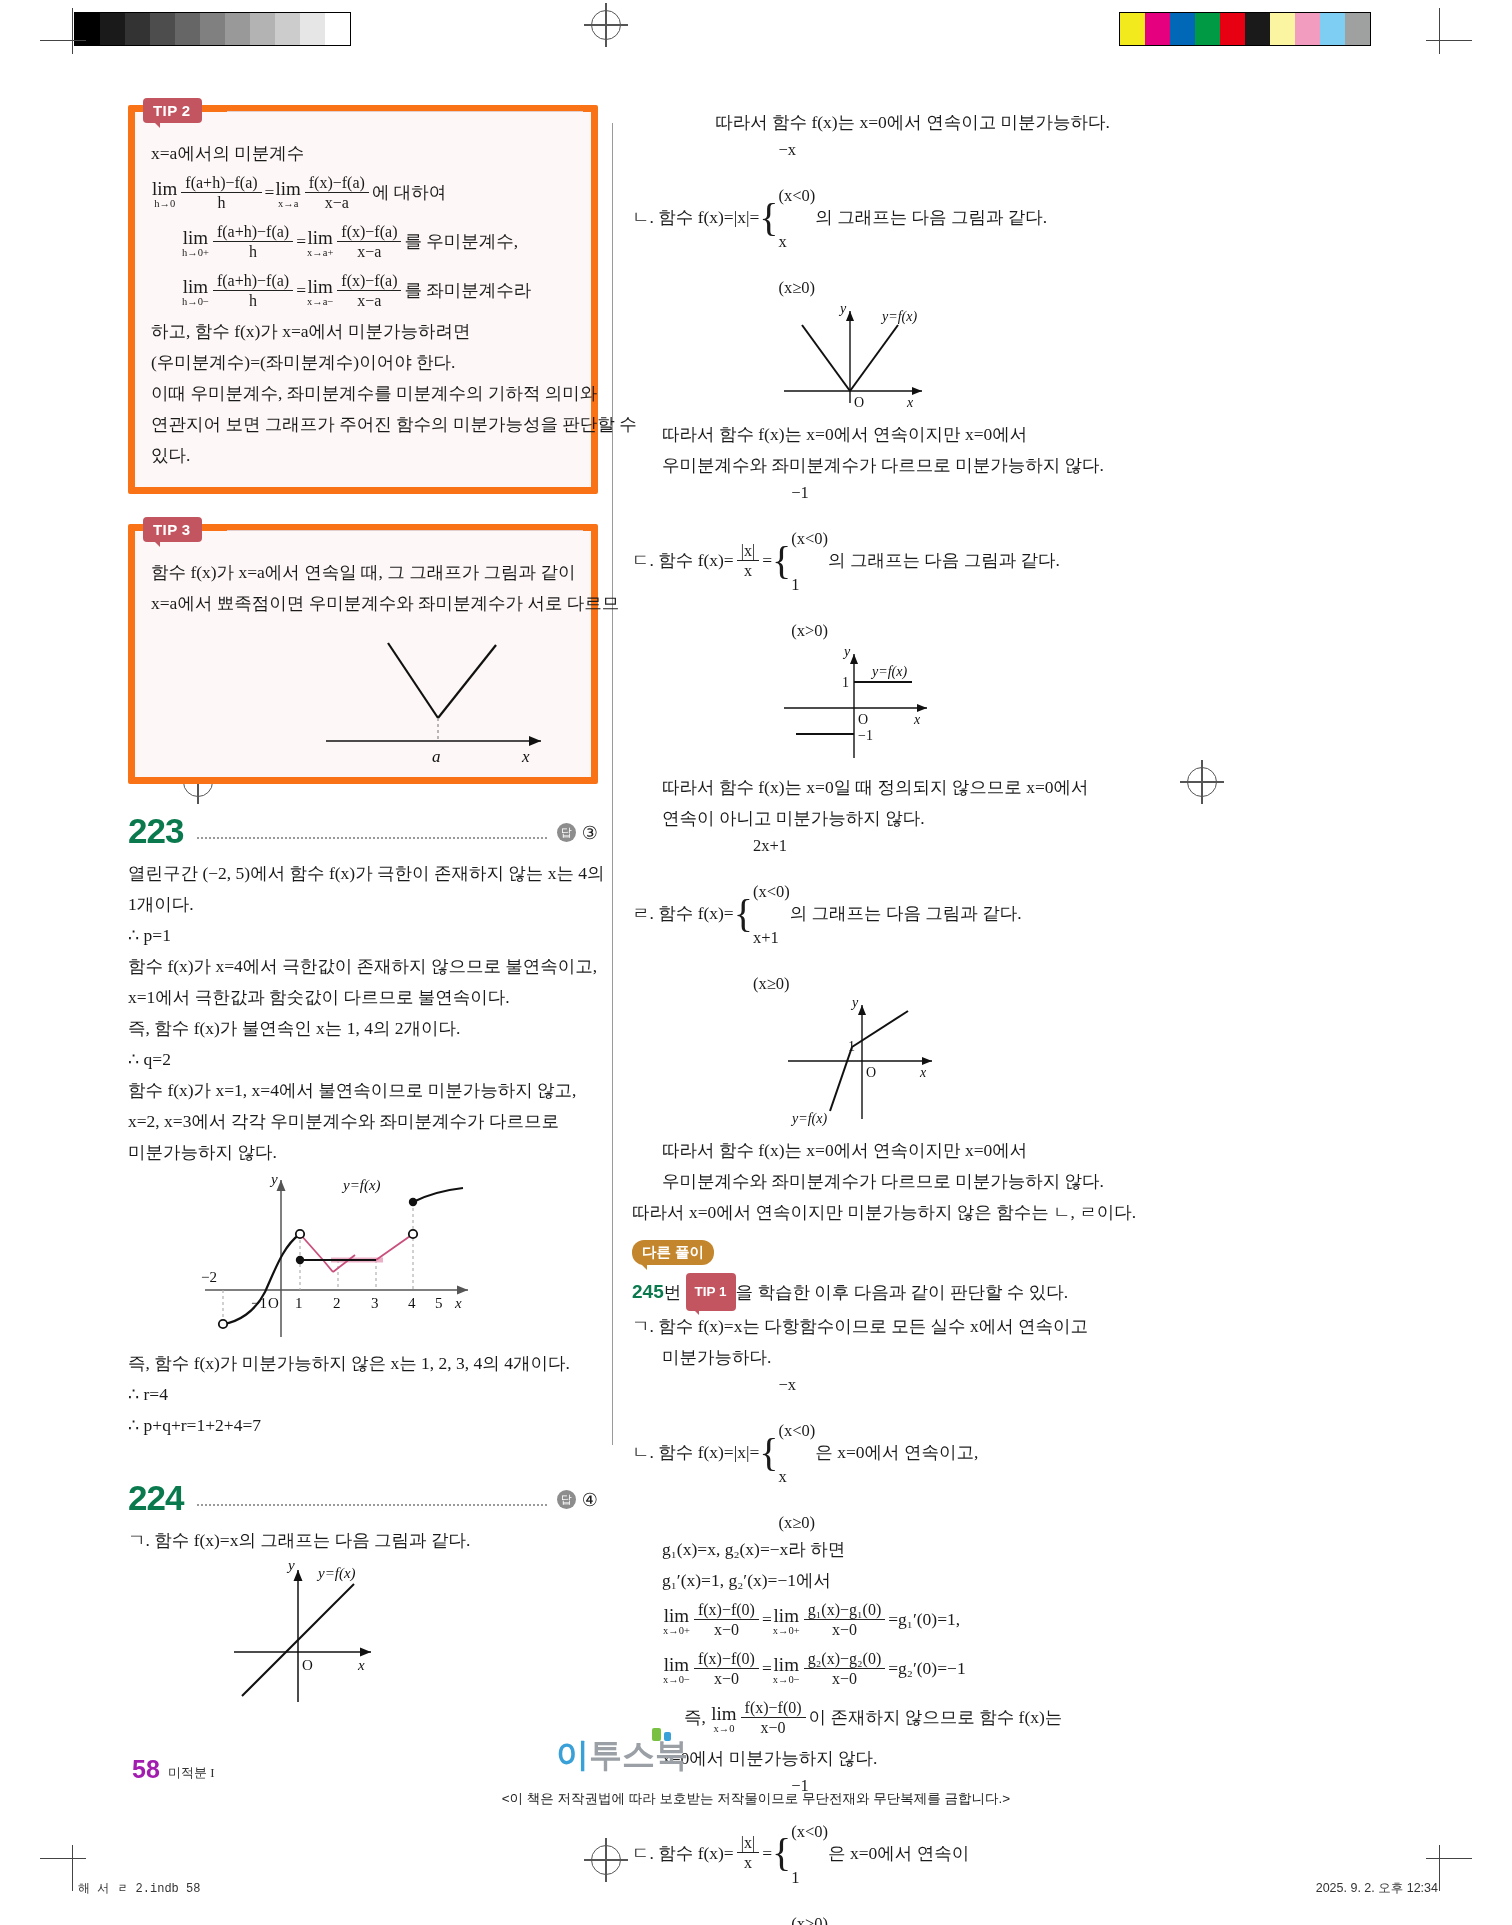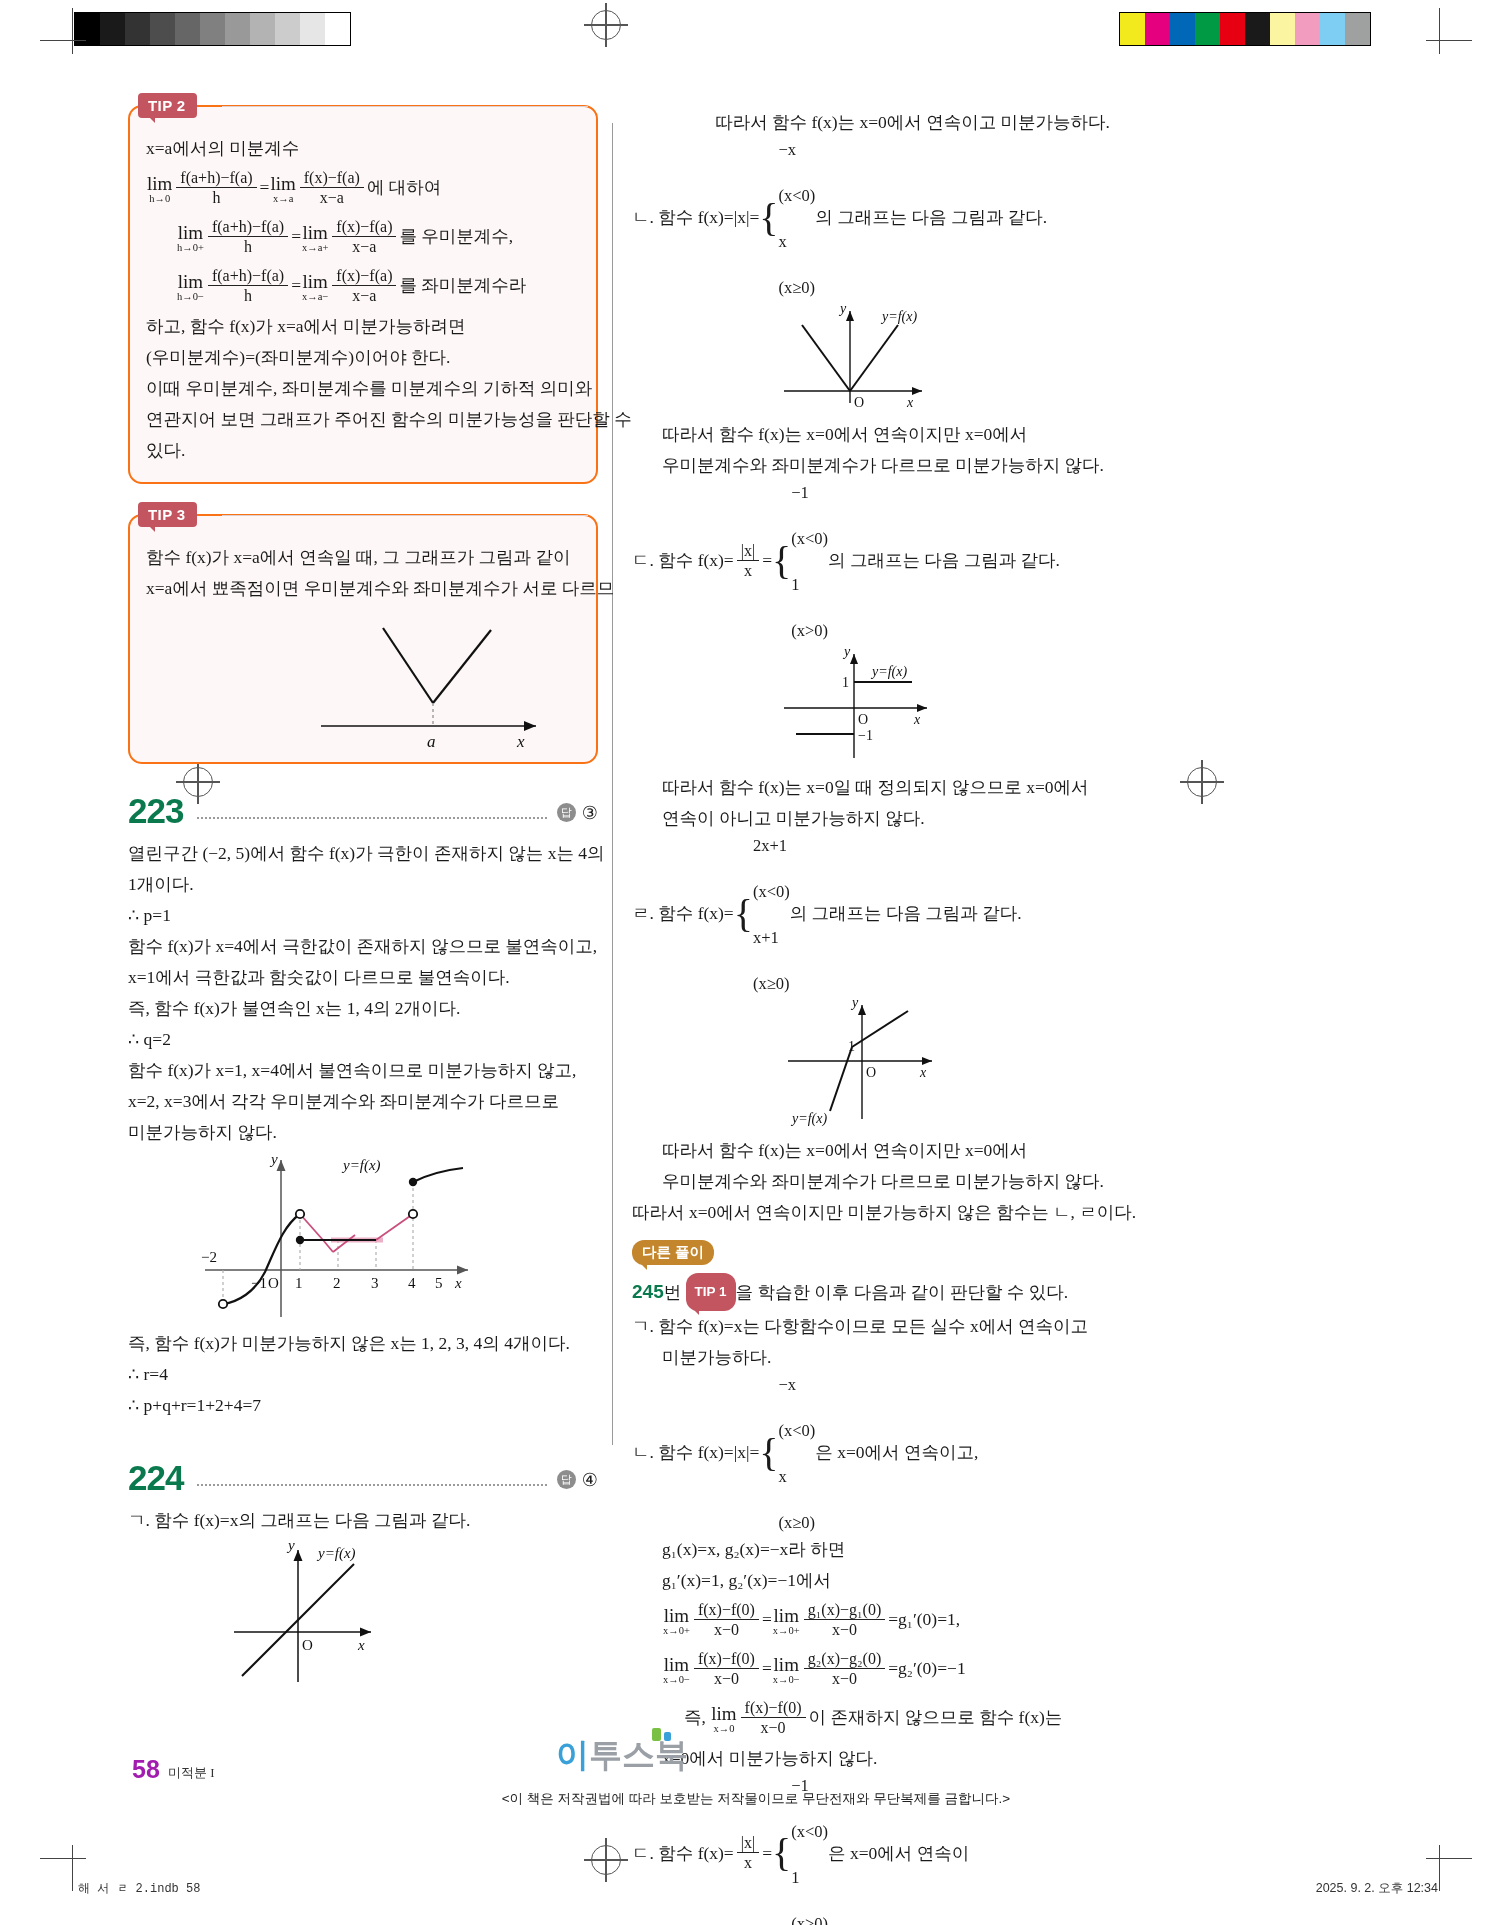--- a/index.html
+++ b/index.html
@@ -17,21 +17,21 @@
   .cornermark{position:absolute;}
   .cornermark i{position:absolute;background:#444;}
 
   
   .content{position:absolute;left:0;top:105px;width:1512px;height:1670px;}
   .colL{position:absolute;left:128px;top:0;width:470px;}
   .colR{position:absolute;left:632px;top:0;width:478px;}
   .divider{position:absolute;left:612px;top:18px;width:1.4px;height:1322px;background:#9a9a9a;}
 
   
-  .tipbox{position:relative;border:2px solid #f97316;background:#fdf8f7;border-radius:14px;padding:26px 16px 16px 16px;margin-bottom:30px;}
+  .tipbox{position:relative;border:7px solid #f97316;background:#fdf8f7;border-radius:2px;padding:26px 16px 16px 16px;margin-bottom:30px;}
   .tipflag{position:absolute;left:8px;top:-14px;background:#c25560;color:#fff;font-family:"Liberation Sans",sans-serif;font-weight:bold;font-size:15px;letter-spacing:.4px;padding:4px 11px 4px 10px;border-radius:4px;}
   .tipflag:after{content:"";position:absolute;left:11px;bottom:-5px;border-left:6px solid transparent;border-right:0 solid transparent;border-top:6px solid #c25560;}
   .tipline{position:absolute;left:92px;right:8px;top:-1px;height:1px;background:#e1cfd0;}
 
   
   .ln{font-size:17.5px;line-height:31px;white-space:nowrap;}
 
   
   .frac{display:inline-block;vertical-align:middle;text-align:center;margin:4px 3px;position:relative;top:-1px;}
   .frac .num{display:block;padding:0 4px;font-size:16px;line-height:19px;}
@@ -48,21 +48,21 @@
   .qhead{display:flex;align-items:flex-end;margin:30px 0 10px 0;}
   .qnum{font-family:"Liberation Sans",sans-serif;font-weight:bold;font-size:35px;color:#0a7a4e;line-height:34px;letter-spacing:-1px;}
   .qdots{flex:1;border-bottom:2.5px dotted #9a9a9a;margin:0 10px 9px 14px;height:1px;}
   .ansbadge{display:flex;align-items:center;gap:6px;padding-bottom:4px;}
   .ansbadge .dap{display:inline-flex;align-items:center;justify-content:center;width:19px;height:19px;border-radius:50%;background:#8d8d8d;color:#fff;font-family:"Liberation Sans",sans-serif;font-size:11px;}
   .ansbadge .circ{font-size:18px;}
 
   
   .altflag{display:inline-block;position:relative;background:#c4862c;color:#fff;font-family:"Liberation Sans",sans-serif;font-weight:bold;font-size:14.5px;padding:3px 10px;border-radius:12px;margin:12px 0 8px 0;}
   .altflag:after{content:"";position:absolute;left:9px;bottom:-5px;border-left:6px solid transparent;border-top:6px solid #c4862c;}
-  .tipinline{display:inline-block;position:relative;background:#c25560;color:#fff;font-family:"Liberation Sans",sans-serif;font-weight:bold;font-size:13.5px;padding:2px 9px;border-radius:12px;vertical-align:2px;}
+  .tipinline{display:inline-block;position:relative;background:#c25560;color:#fff;font-family:"Liberation Sans",sans-serif;font-weight:bold;font-size:13.5px;padding:2px 9px;border-radius:4px;vertical-align:2px;}
   .tipinline:after{content:"";position:absolute;left:8px;bottom:-4px;border-left:5px solid transparent;border-top:5px solid #c25560;}
   .numgreen{color:#0a7a4e;font-family:"Liberation Sans",sans-serif;font-weight:bold;font-size:19px;}
 
   
   .fig{display:block;margin:4px auto 6px auto;}
   .indent{padding-left:30px;}
   .indent2{padding-left:52px;}
   .pagenum{position:absolute;left:132px;top:1755px;font-family:"Liberation Sans",sans-serif;font-weight:bold;font-size:25px;color:#a21caf;}
   .pagelabel{position:absolute;left:168px;top:1764px;font-size:13px;color:#333;}
   .logo{position:absolute;left:556px;top:1726px;width:170px;height:58px;}

